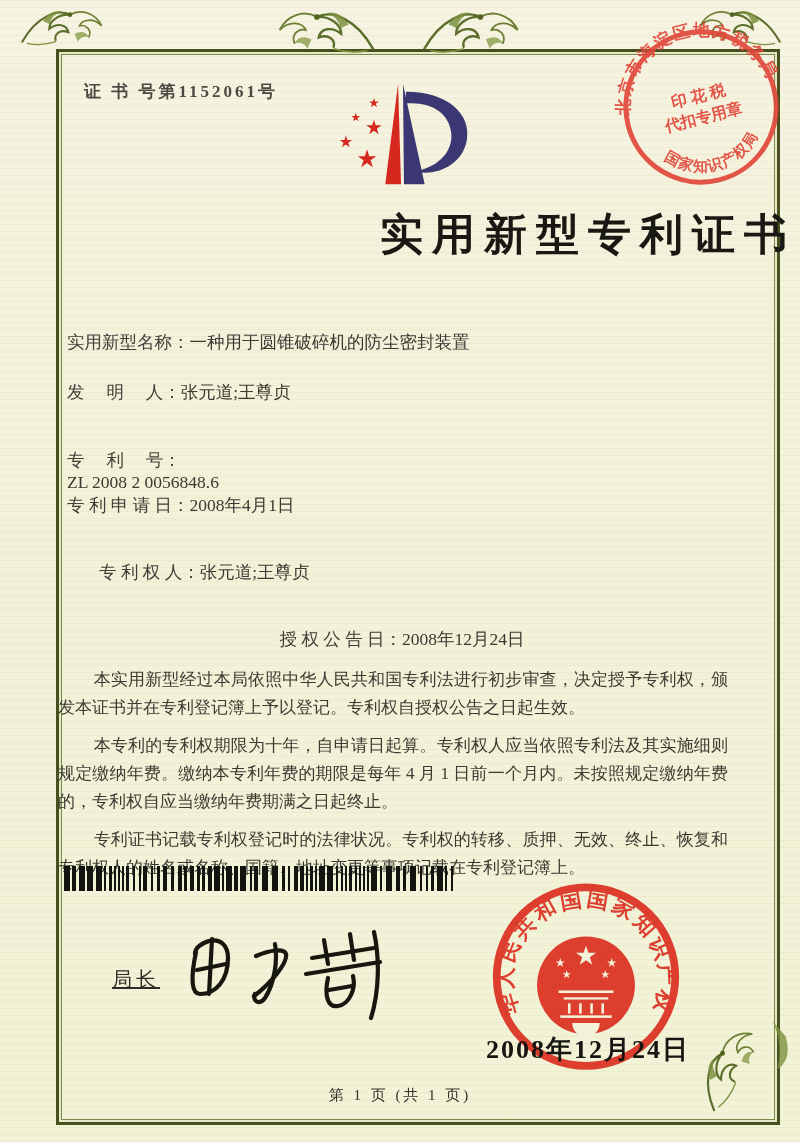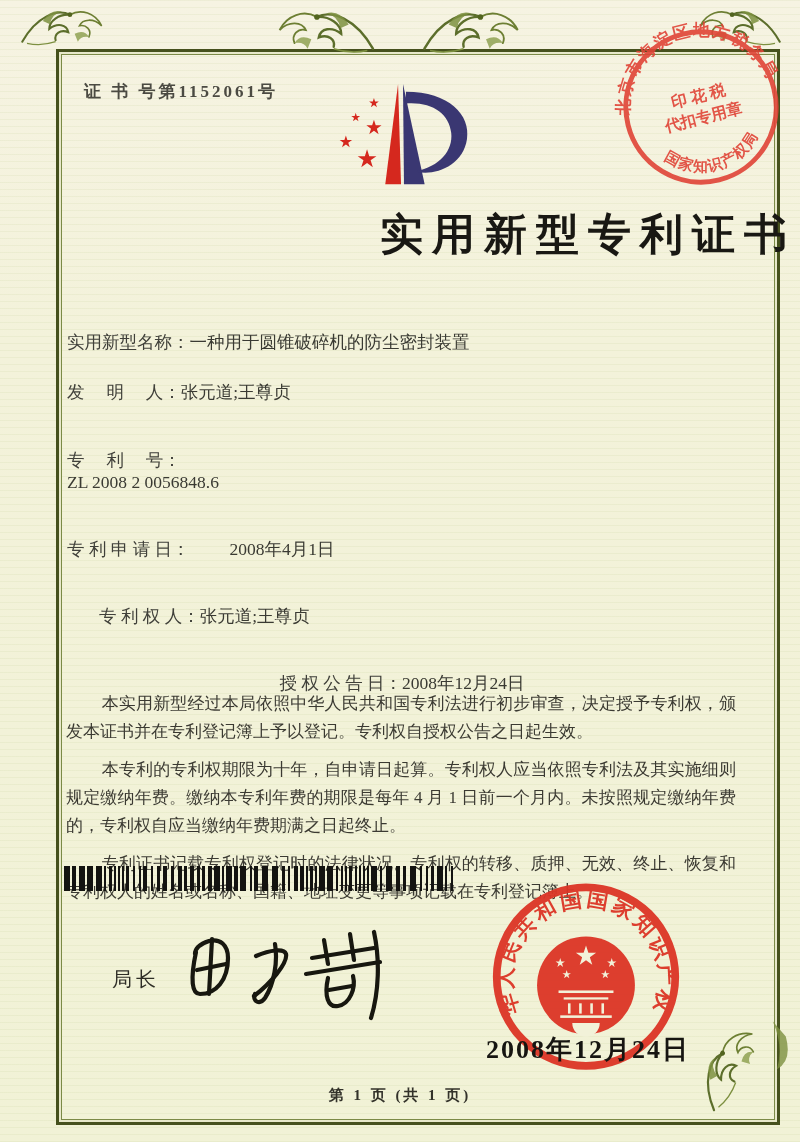--- a/index.html
+++ b/index.html
@@ -25,34 +25,34 @@
     position:absolute;left:0;top:206px;width:796px;text-align:right;
     font-size:43px;font-weight:bold;letter-spacing:9px;color:#191813;z-index:3;
   }
   .fields{position:absolute;left:67px;top:330px;width:670px;z-index:3;}
   .field-row{display:flex;align-items:baseline;font-size:17.5px;color:#3a3a33;margin-bottom:0;}
   .field-row .lbl{white-space:pre;color:#40403a;}
   .field-row .val{white-space:pre;color:#3a3a33;}
   .fr-0{margin-top:0;}
   .fr-1{margin-top:26px;text-align:center;}
   .fr-2{margin-top:44px;flex-direction:column;}
-  .fr-3{margin-top:44px;gap:40px;}
+  .fr-3{}
   .fr-4{margin-top:43px;margin-left:32px;}
   .fr-5{margin-top:43px;justify-content:center;}
-  .body-text{position:absolute;left:66px;top:666px;width:670px;z-index:3;margin-top:24px;}
+  .body-text{position:absolute;left:58px;top:666px;width:670px;z-index:3;}
   .body-text p{
     margin:0 0 10px 0;font-size:17px;line-height:28px;text-align:justify;
     text-indent:2.1em;color:#3b3a32;
   }
   .barcode{position:absolute;left:64px;top:866px;width:396px;height:25px;z-index:3;}
-  .sign-title{position:absolute;left:112px;top:966px;font-size:20px;letter-spacing:4px;color:#2e2d26;z-index:3;}
+  .sign-title{position:absolute;left:112px;top:966px;font-size:20px;letter-spacing:4px;color:#2e2d26;z-index:3;text-decoration:underline;}
   .signature{position:absolute;left:178px;top:918px;width:235px;height:115px;z-index:4;}
   .seal-bottom{position:absolute;left:483px;top:872px;width:206px;height:206px;z-index:3;opacity:.95;}
   .issue-date{position:absolute;left:486px;top:1032px;font-size:26px;font-weight:bold;letter-spacing:2px;color:#161511;z-index:4;}
-  .footer{position:absolute;left:0;top:1086px;width:800px;text-align:center;font-size:15px;letter-spacing:3px;color:#33322a;z-index:3;font-weight:bold;}
+  .footer{position:absolute;left:0;top:1086px;width:800px;text-align:center;font-size:15px;letter-spacing:3px;color:#33322a;z-index:3;}
   .seal-top{position:absolute;left:612px;top:18px;width:178px;height:178px;z-index:4;transform:rotate(-14deg);opacity:.9;}
   svg text{font-family:"Liberation Serif","DejaVu Serif",serif;}
 </style>
 </head>
 <body>
 
 <div class="page">
 
   <svg width="0" height="0" style="position:absolute" aria-hidden="true">
     <defs>

